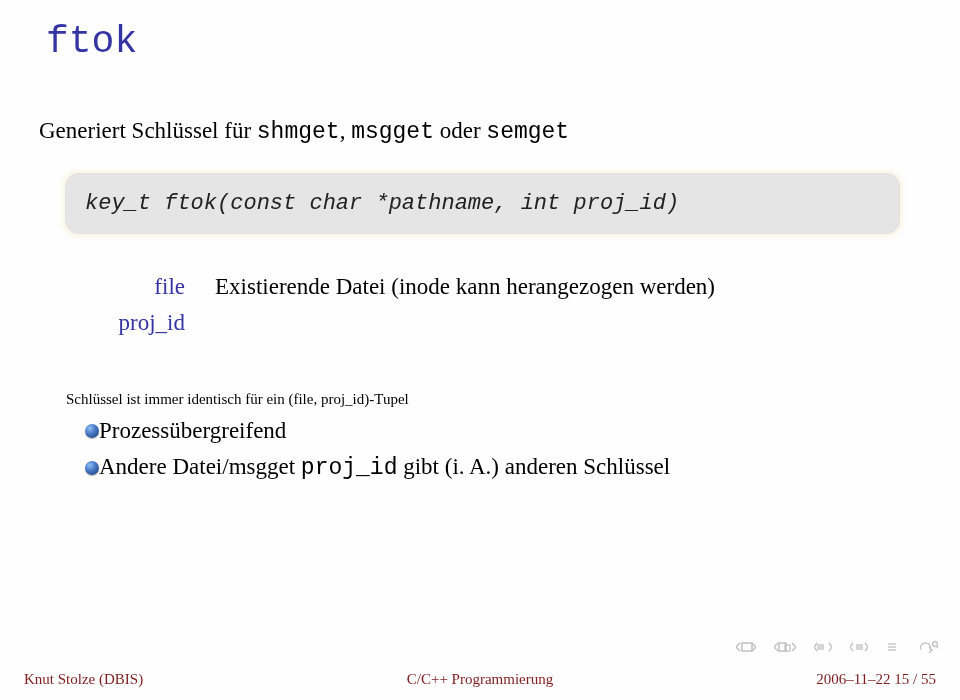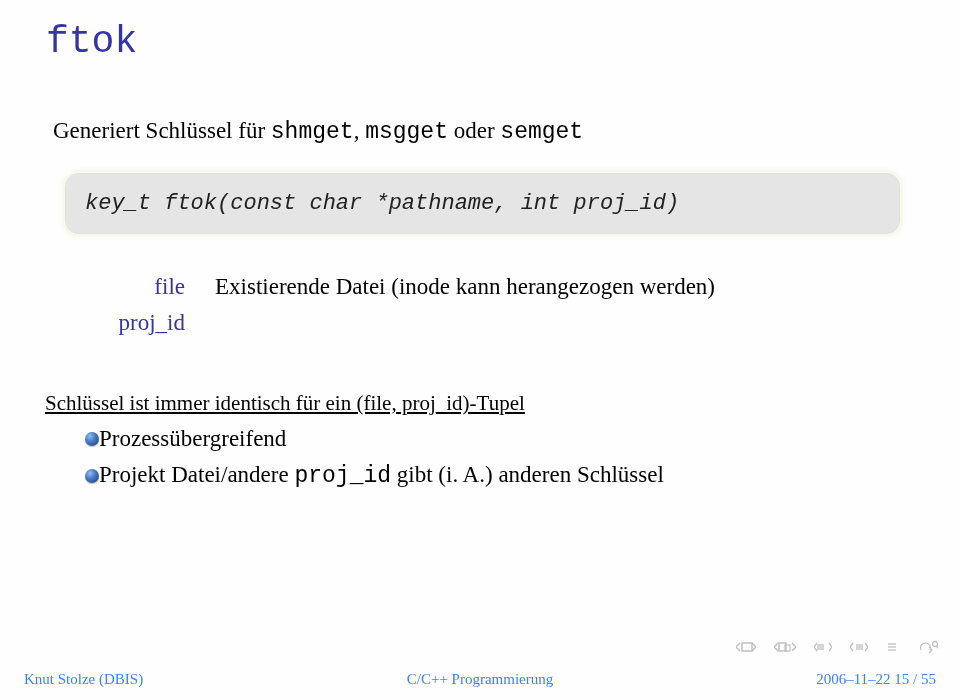--- a/index.html
+++ b/index.html
@@ -21,21 +21,21 @@
   .title {
     font-family: 'Courier New', monospace;
     color: #3434a4;
     font-size: 38px;
     margin-bottom: 55px;
     margin-left: 16px;
   }
   .intro {
     font-size: 23px;
     margin-bottom: 28px;
-    margin-left: 23px;
+    margin-left: 9px;
   }
   .tt { font-family: 'Courier New', monospace; }
   .em { font-style: italic; }
   .codebox {
     margin: 0 30px 40px 35px;
     position: relative;
     background: #e5e5e5;
     border-radius: 14px;
     padding: 18px 20px;
     font-family: 'Courier New', monospace;
@@ -53,24 +53,23 @@
   }
   .deflist {
     margin-left: 80px;
     margin-bottom: 55px;
     font-size: 23px;
   }
   .deflist .row { margin-bottom: 10px; display: flex; gap: 30px; }
   .term { color: #3434a4; font-family: Georgia, serif; min-width: 75px; text-align: right; }
   .desc { }
   .block2 {
-    margin-left: 15px;
-    font-size: 21px;
+    margin-left: 36px;
+    font-size: 15px;
     margin-bottom: 10px;
-    text-decoration: underline;
   }
   .bullets {
     margin-left: 55px;
     font-size: 23px;
   }
   .bullets .bitem {
     display: flex;
     align-items: center;
     gap: 0;
     margin-bottom: 10px;
@@ -85,21 +84,21 @@
   }
   .footer {
     position: absolute;
     bottom: 0;
     left: 0;
     right: 0;
     height: 42px;
     display: flex;
     align-items: center;
     font-size: 15px;
-    color: #3b82f6;
+    color: #7f1d1d;
     padding: 0 24px;
   }
   .footer .fl { flex: 1; text-align: left; }
   .footer .fc { flex: 1; text-align: center; }
   .footer .fr { flex: 1; text-align: right; }
   .navsym {
     position: absolute;
     bottom: 46px;
     right: 22px;
     display: flex;
@@ -139,21 +138,21 @@
   <div class="block2">Schlüssel ist immer identisch für ein (file, proj_id)-Tupel</div>
 
   <div class="bullets">
     <div class="bitem">
       <div class="ball"></div>
       <div>Prozessübergreifend</div>
     </div>
     <div class="bitem">
       <div class="ball"></div>
       <div>
-        <span>Projekt Datei/andere </span><span class="tt">proj_id</span><span> gibt (i. A.) anderen Schlüssel</span>
+        <span>Andere Datei/msgget </span><span class="tt">proj_id</span><span> gibt (i. A.) anderen Schlüssel</span>
       </div>
     </div>
   </div>
 
   <div class="navsym">
     <span class="grp">
       <svg width="20" height="12" viewBox="0 0 20 12">
           <path d="M4 2 L0 6 L4 10" fill="none" stroke="#c0c0c0" stroke-width="1.5"></path>
           <rect x="6" y="2" width="10" height="8" fill="none" stroke="#c0c0c0" stroke-width="1.5"></rect>
           <path d="M20 2 L24 6 L20 10" fill="none" stroke="#c0c0c0" stroke-width="1.5" transform="translate(-4,0)"></path>

